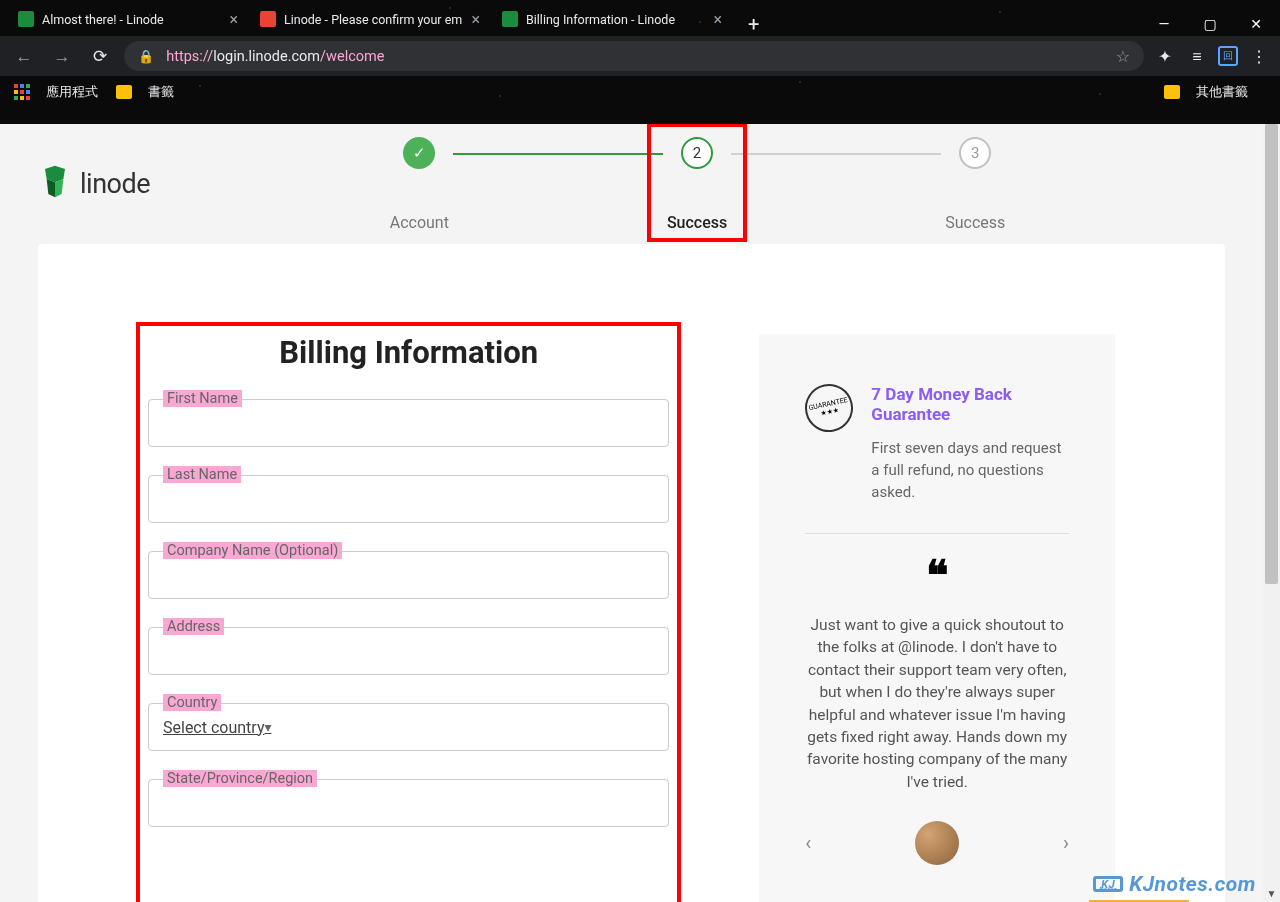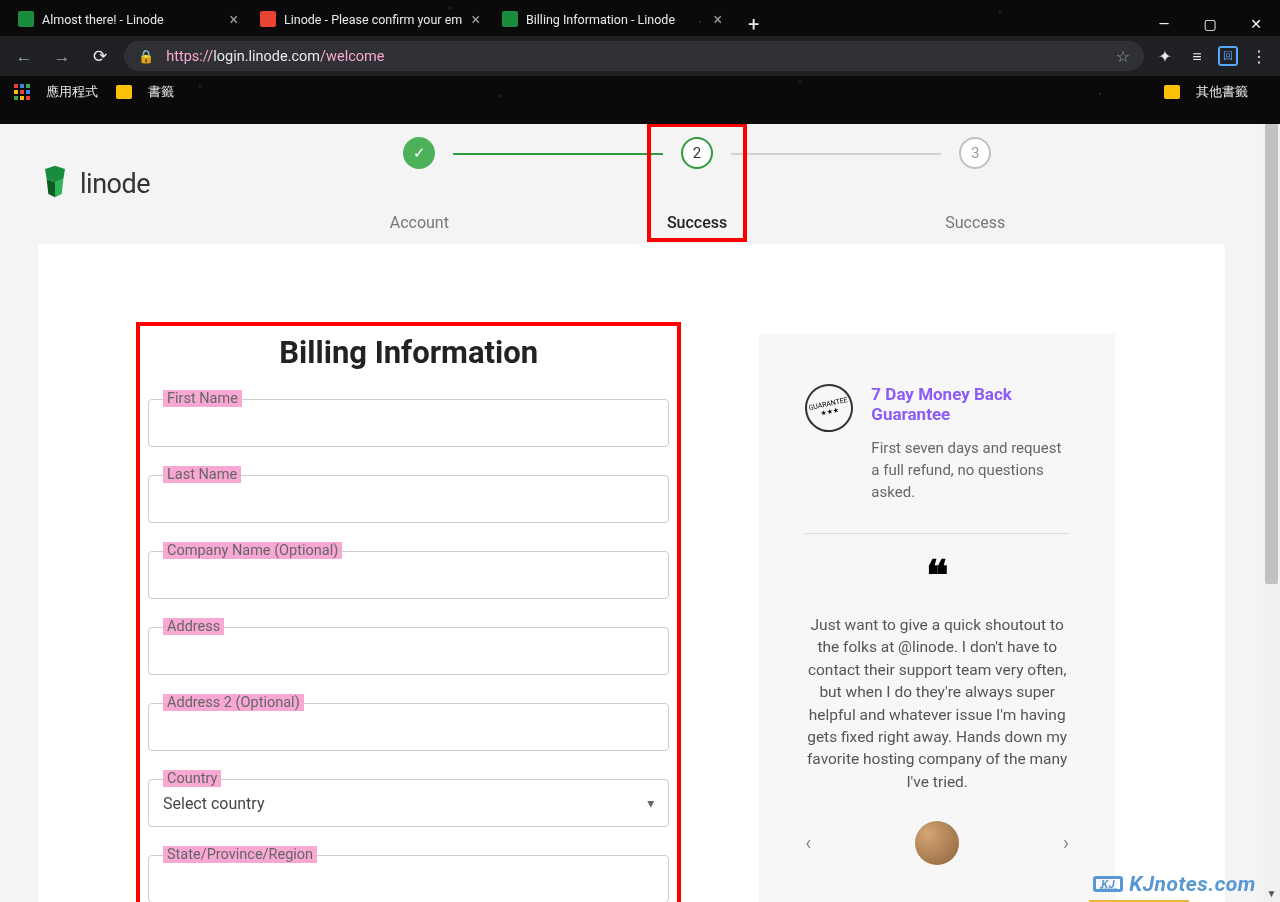--- a/index.html
+++ b/index.html
@@ -72,21 +72,21 @@
 
 .card { background: #fff; margin: 0 38px; border-radius: 4px; padding: 90px 110px 40px; display: flex; gap: 90px; min-height: 700px; }
 
 .form-col { width: 530px; position: relative; }
 .form-highlight { position: absolute; border: 4px solid #ff0000; top: -12px; left: -12px; right: -12px; bottom: -50px; pointer-events: none; }
 .form-title { font-size: 31px; font-weight: 700; text-align: center; margin-bottom: 28px; color: #222; }
 
 .field { position: relative; margin-bottom: 28px; }
 .field-label { position: absolute; top: -9px; left: 15px; background: #f9a8d4; padding: 0 4px; font-size: 14.5px; color: #666; }
 .field input, .field .select { width: 100%; height: 48px; border: 1px solid #ccc; border-radius: 4px; padding: 0 14px; font-size: 16px; background: #fff; }
-.field .select { display: flex; align-items: center; justify-content: space-between; color: #444; }
+.field .select { display: flex; align-items: center; justify-content: flex-start; color: #444; text-decoration: underline; }
 .chev { color: #666; font-size: 14px; }
 
 
 .sidebar { width: 360px; background: #f7f7f7; padding: 50px 46px; }
 .guarantee { display: flex; gap: 18px; padding-bottom: 30px; border-bottom: 1px solid #ddd; }
 .badge-circle { width: 48px; height: 48px; border: 2px solid #333; border-radius: 50%; flex-shrink: 0; display: flex; align-items: center; justify-content: center; font-size: 7px; text-align: center; transform: rotate(-12deg); }
 .guarantee h3 { font-size: 17px; font-weight: 700; color: #8b5cf6; margin-bottom: 14px; }
 .guarantee p { font-size: 15px; color: #666; line-height: 1.45; }
 
 .help { padding: 24px 0; border-bottom: 1px solid #ddd; font-size: 16.5px; color: #333; font-weight: 600; }
@@ -224,24 +224,20 @@
           </div>
           <div class="field">
             <label class="field-label">Company Name (Optional)</label>
             <input type="text" style="">
           </div>
           <div class="field">
             <label class="field-label">Address</label>
             <input type="text" style="">
           </div>
           <div class="field">
-            <label class="field-label">Address 2 (Optional)</label>
-            <input type="text" style="">
-          </div>
-          <div class="field">
             <label class="field-label">Country</label>
             <div class="select">
               <span>Select country</span>
               <span class="chev">▾</span>
             </div>
           </div>
           <div class="field" style="margin-bottom:0">
             <label class="field-label">State/Province/Region</label>
             <div class="select">
               <span></span>

